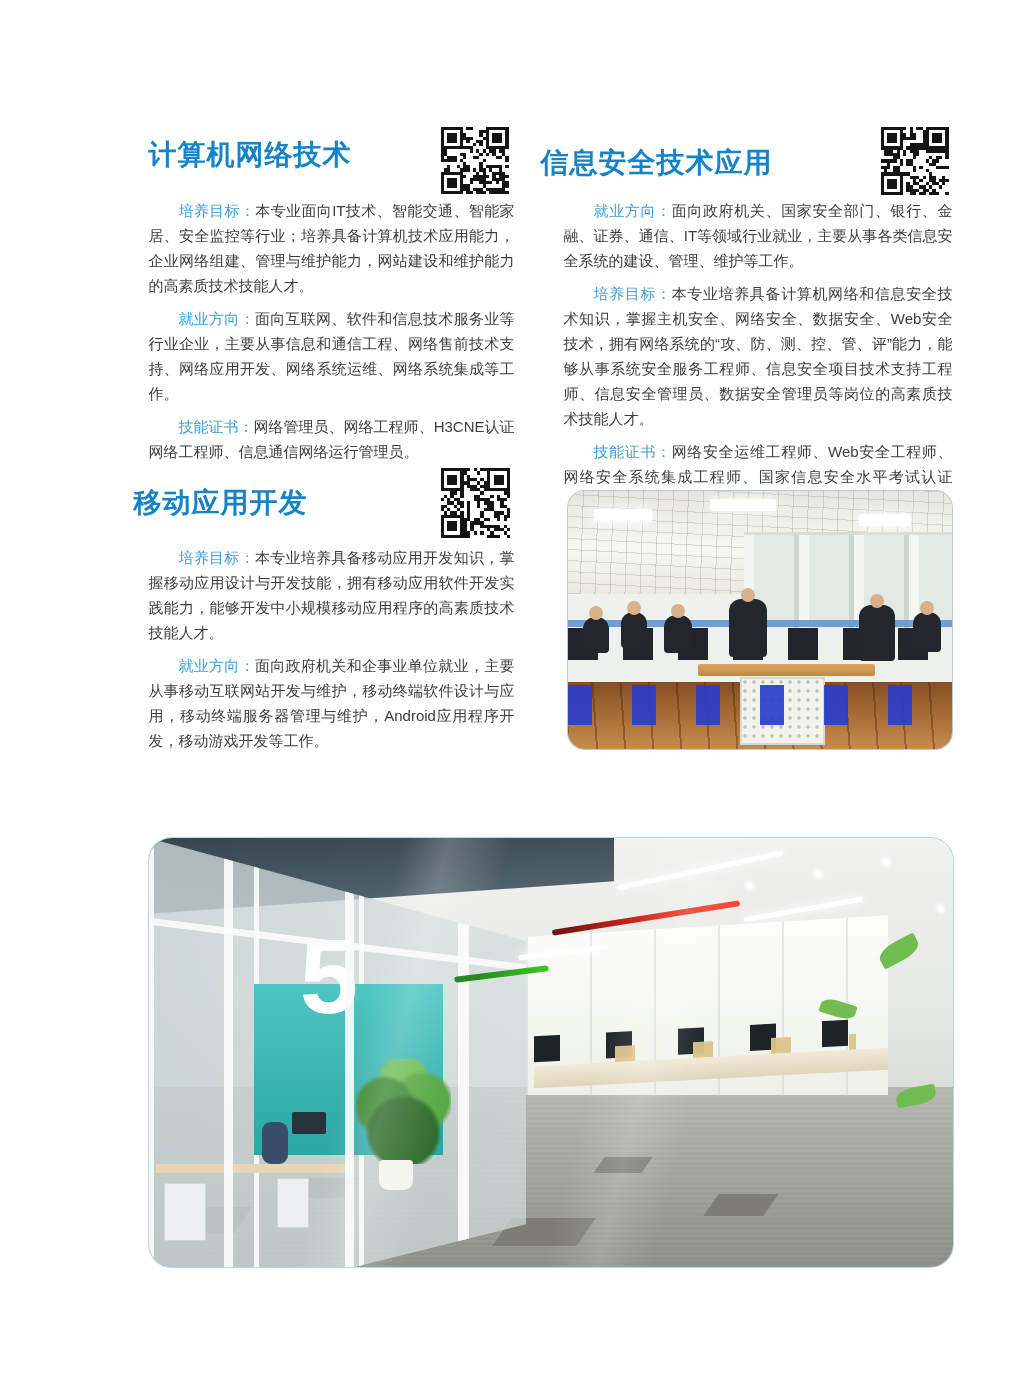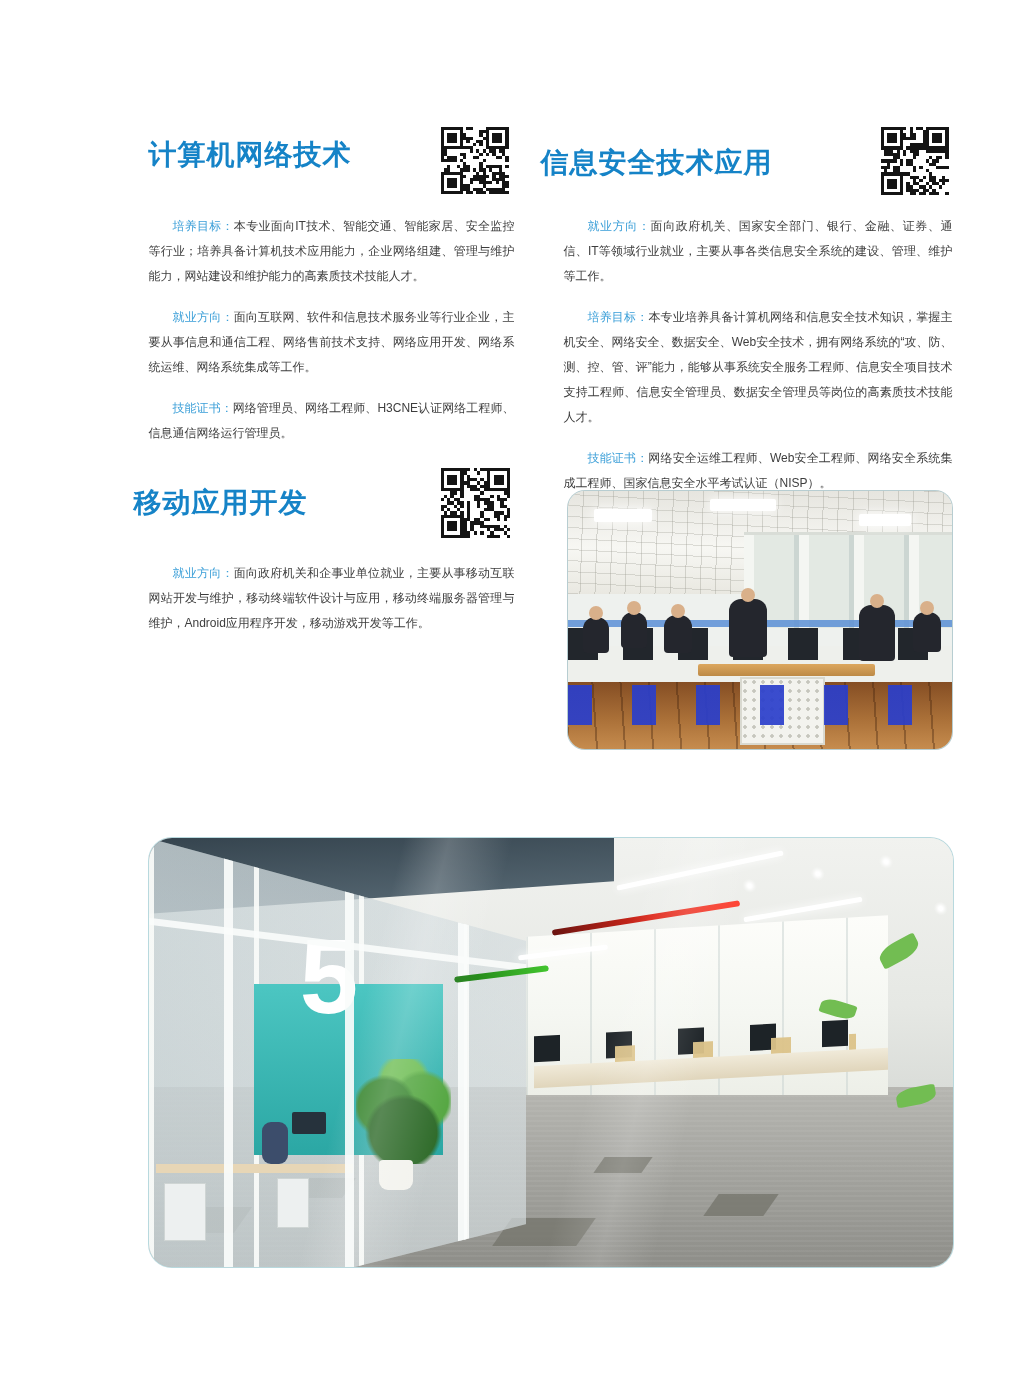--- a/index.html
+++ b/index.html
@@ -2,21 +2,21 @@
 <html><head>
 <meta charset="utf-8">
 <style>
   html,body{margin:0;padding:0;background:#ffffff;}
   #page{position:relative;width:927px;height:1387px;margin:0 auto;background:#fff;overflow:hidden;
         font-family:"Liberation Sans","DejaVu Sans",sans-serif;}
 
   
   .sec-title{position:absolute;font-size:28px;font-weight:bold;color:#1583c7;letter-spacing:1px;margin:0;}
   .paras{position:absolute;}
-  .para{font-size:12px;line-height:25px;color:#3d3d3d;text-align:justify;text-indent:2em;margin:16px 0 8px 0;}
+  .para{font-size:15px;line-height:25px;color:#3d3d3d;text-align:justify;text-indent:2em;margin:0 0 8px 0;}
   .plabel{color:#3b9fd8;}
 
   
   .qr{position:absolute;display:grid;grid-template-columns:repeat(21,1fr);grid-template-rows:repeat(21,1fr);
       background:#fff;padding:2px;}
   .qr i{display:block;}
   .qr i.b{background:#141414;}
 
   
   .photo{position:absolute;overflow:hidden;}
@@ -1470,20 +1470,21 @@
       <i></i>
       <i class="b"></i>
       <i class="b"></i>
       <i class="b"></i>
       <i class="b"></i>
       <i></i>
       <i></i>
       <i class="b"></i>
     </div>
   <div class="paras" style="left:100px;top:545px;width:366px;">
+    <p class="para"><span class="plabel">培养目标：</span><span>本专业培养具备移动应用开发知识，掌握移动应用设计与开发技能，拥有移动应用软件开发实践能力，能够开发中小规模移动应用程序的高素质技术技能人才。</span></p>
     <p class="para"><span class="plabel">就业方向：</span><span>面向政府机关和企事业单位就业，主要从事移动互联网站开发与维护，移动终端软件设计与应用，移动终端服务器管理与维护，Android应用程序开发，移动游戏开发等工作。</span></p>
   </div>
 
   <div class="photo photo-classroom">
     <div class="cr-ceiling"></div>
     <div class="cr-wall"></div>
     <div class="cr-windows"></div>
     <div class="cr-light" style="left:7%;top:7%;width:58px;height:13px;"></div>
     <div class="cr-light" style="left:37%;top:3%;width:66px;height:12px;"></div>
     <div class="cr-light" style="left:76%;top:9%;width:52px;height:12px;"></div>

